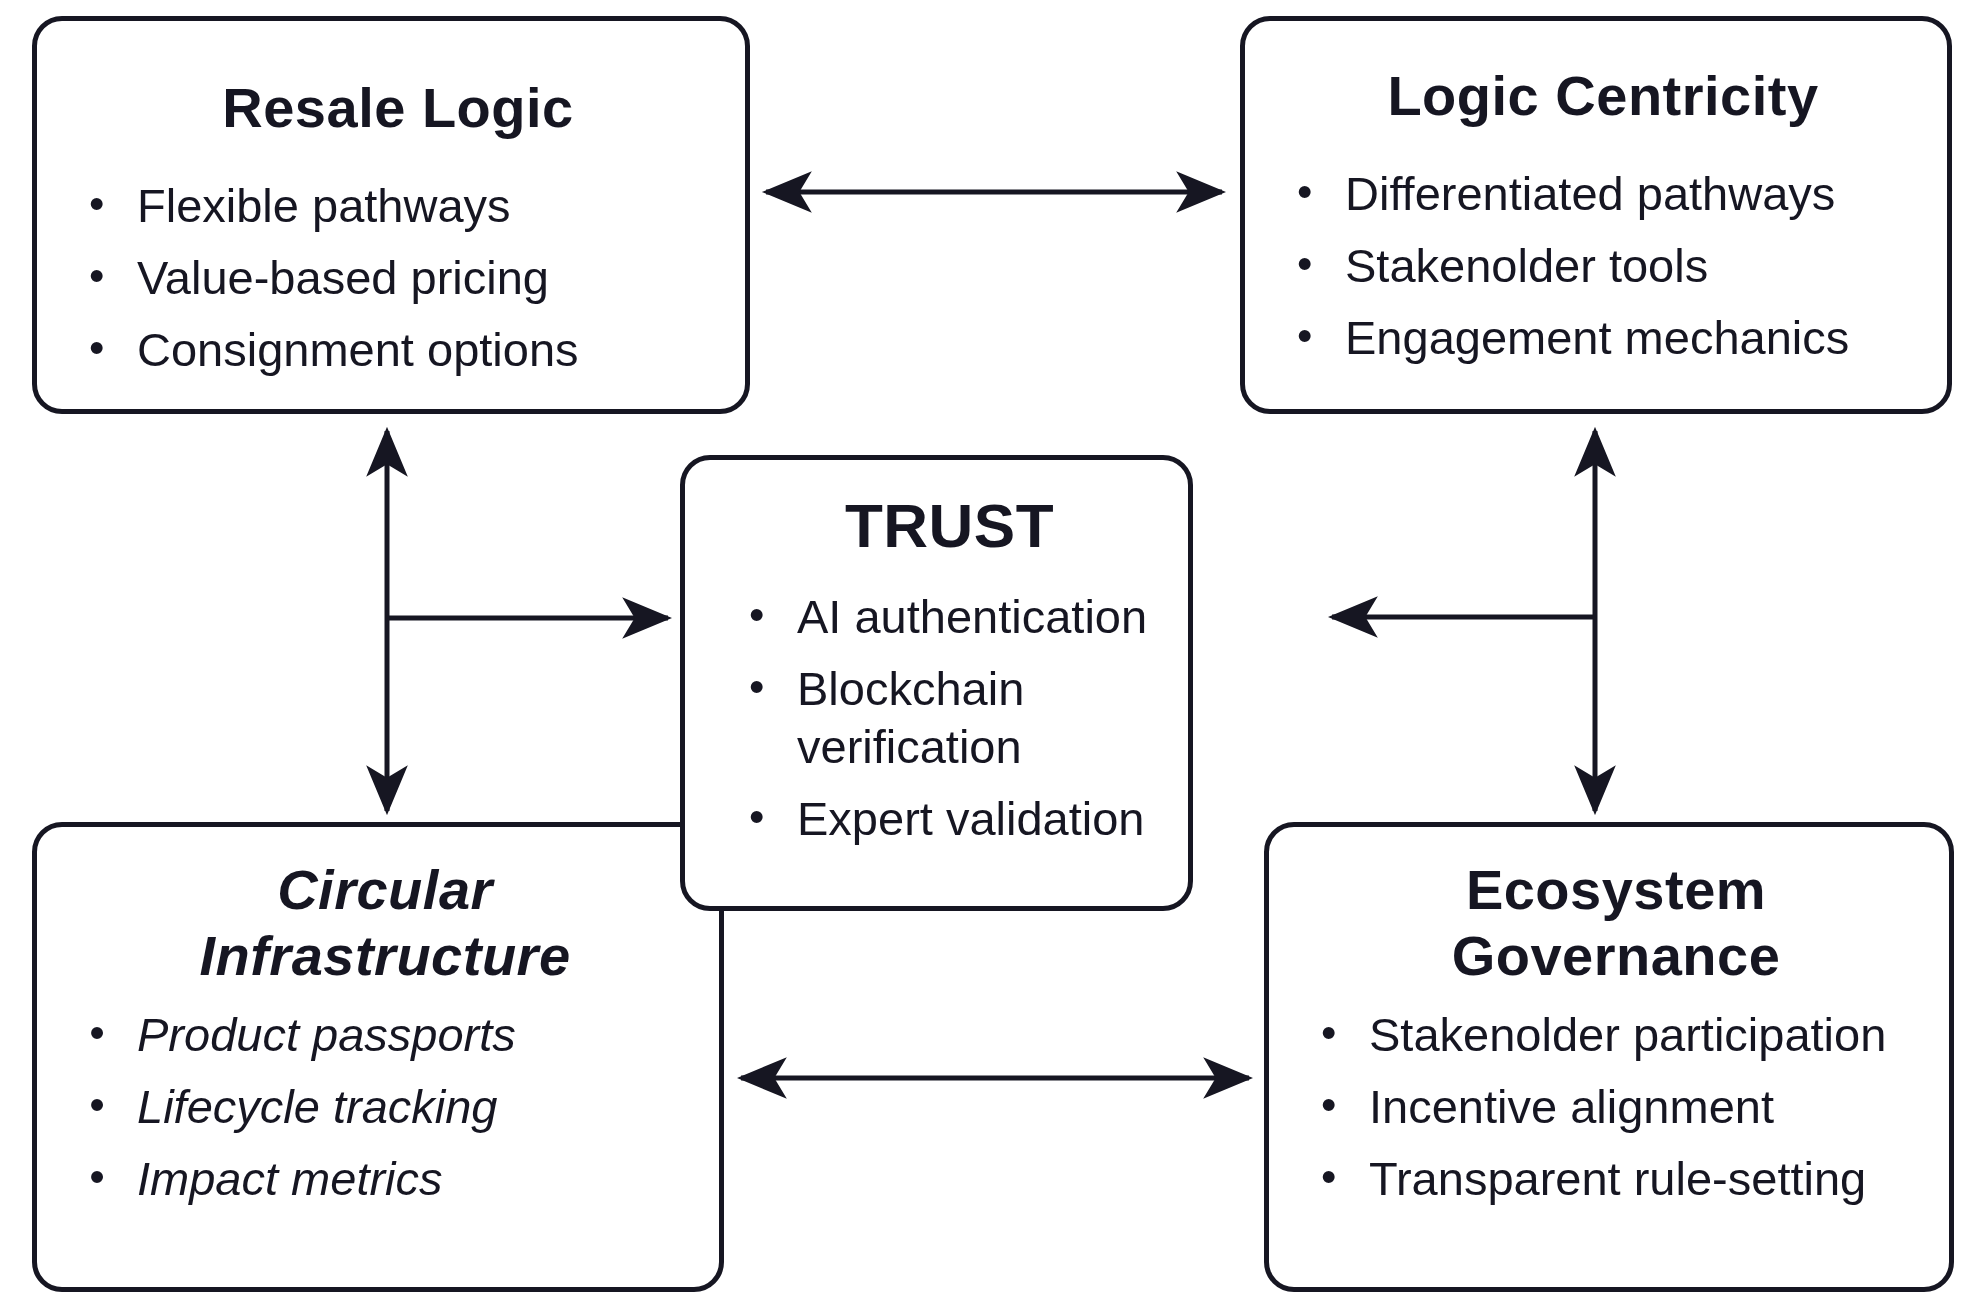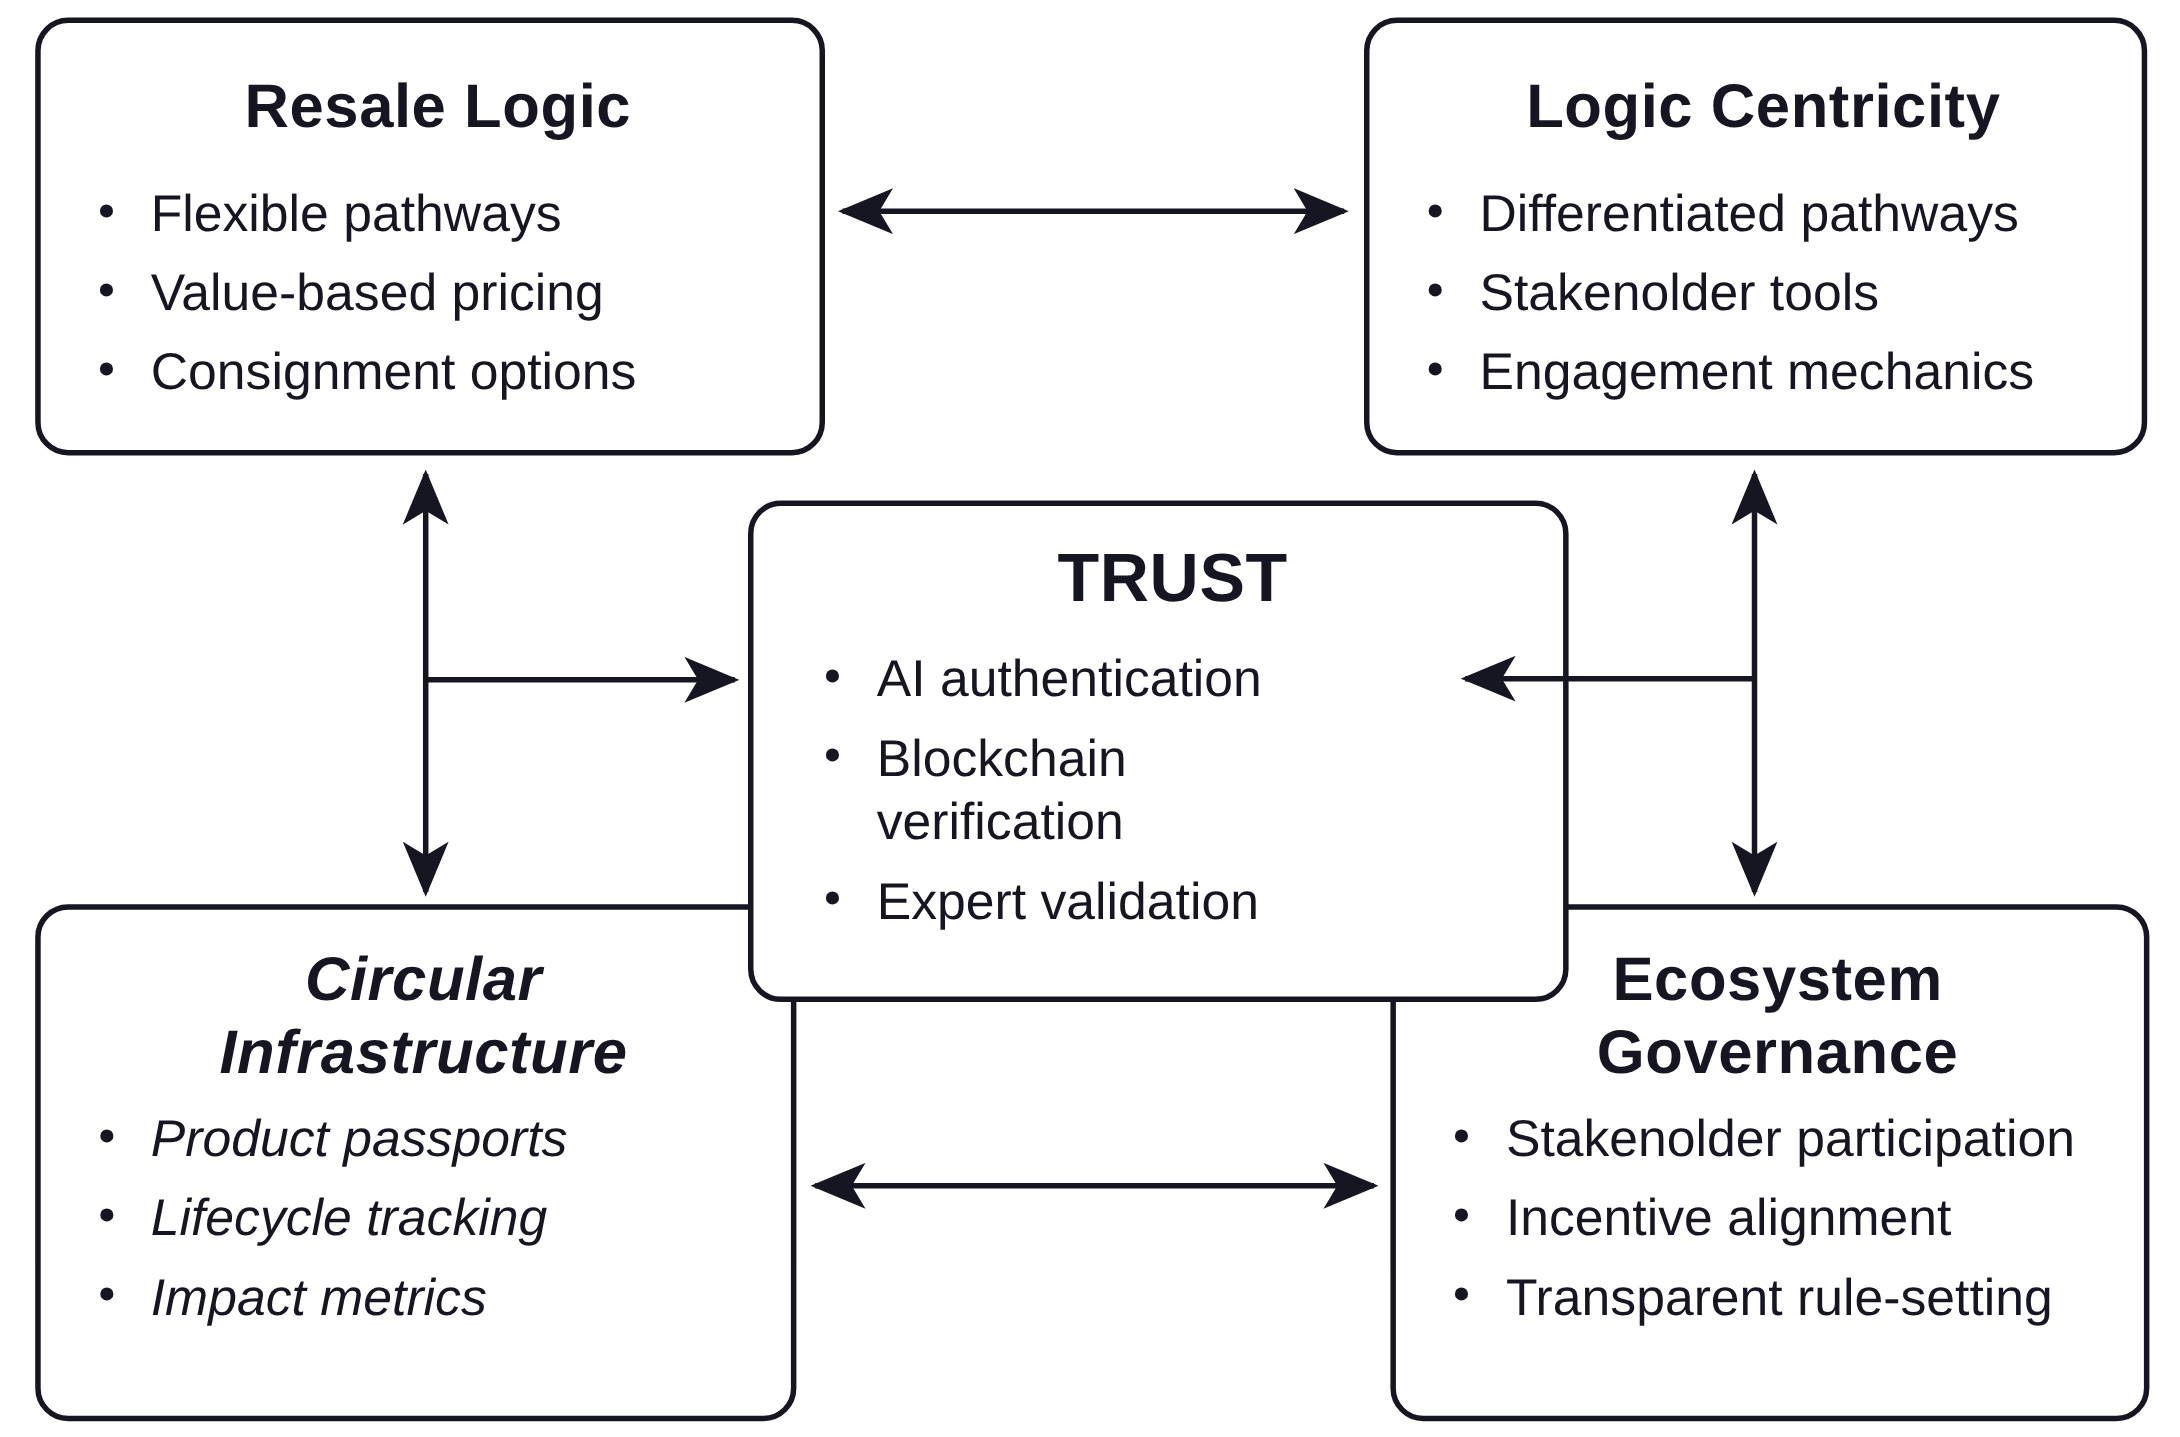--- a/index.html
+++ b/index.html
@@ -61,23 +61,23 @@
   }
   .bullets li::before {
     content: "\2022";
     position: absolute;
     left: 8px;
     top: -2px;
     font-size: 44px;
   }
 
   
-  .box-resale      { left: 32px;   top: 16px;  width: 718px; height: 398px; padding-top: 42px; }
+  .box-resale      { left: 32px;   top: 16px;  width: 718px; height: 398px; padding-top: 54px; }
   .box-user        { left: 1240px; top: 16px;  width: 712px; height: 398px; padding-top: 42px; }
-  .box-trust       { left: 680px;  top: 455px; width: 746px; height: 456px; padding-top: 30px; padding-left: 56px; }
+  .box-trust       { left: 680px;  top: 455px; width: 513px; height: 456px; padding-top: 30px; padding-left: 56px; }
   .box-circular    { left: 32px;   top: 822px; width: 692px; height: 470px; padding-top: 30px; font-style: italic; }
   .box-ecosystem   { left: 1264px; top: 822px; width: 690px; height: 470px; padding-top: 30px; }
   .box-trust .bullets { margin-top: 26px; }
   .box-circular .bullets, .box-ecosystem .bullets { margin-top: 17px; }
 </style>
 </head>
 <body>
 
 <div class="canvas">
 

